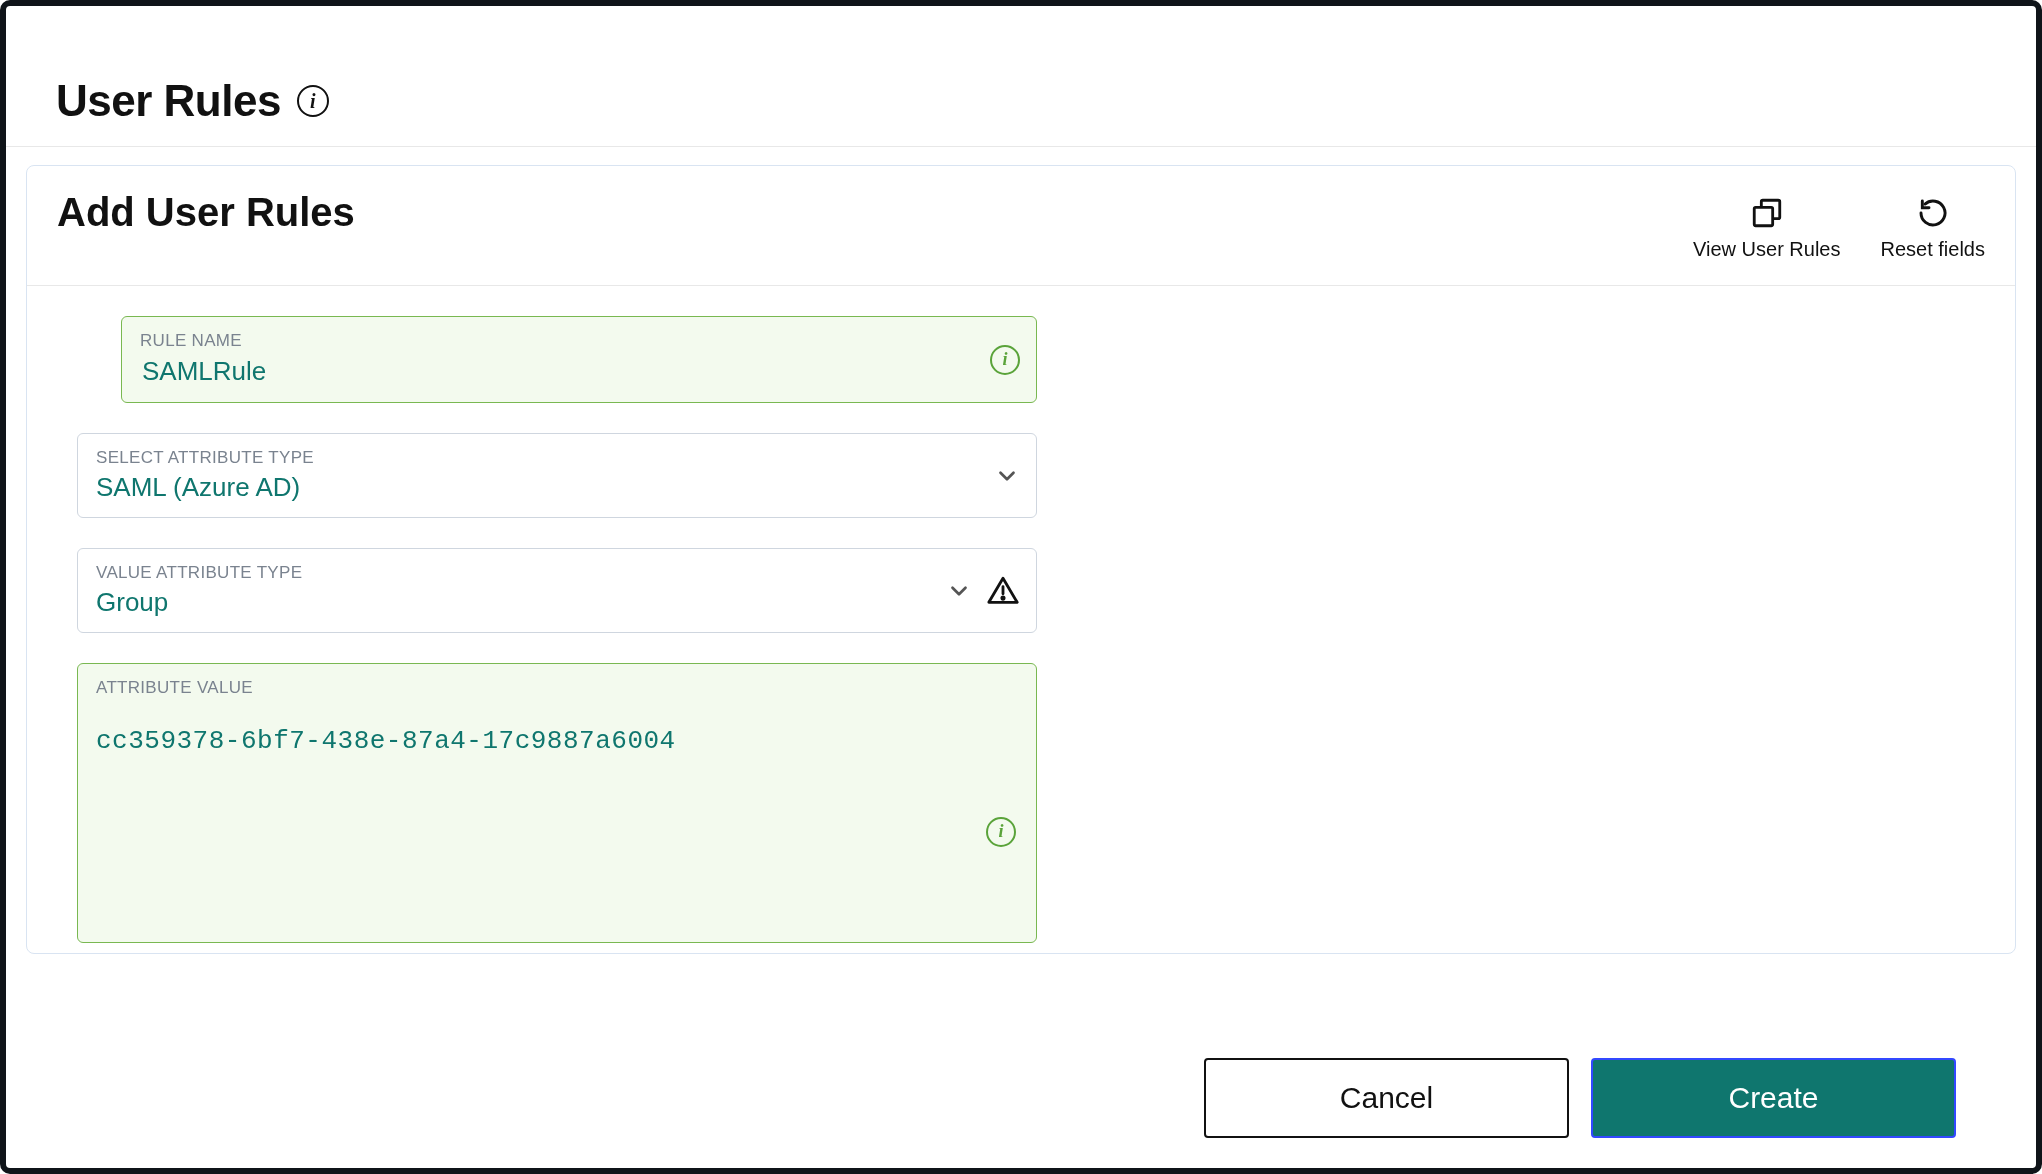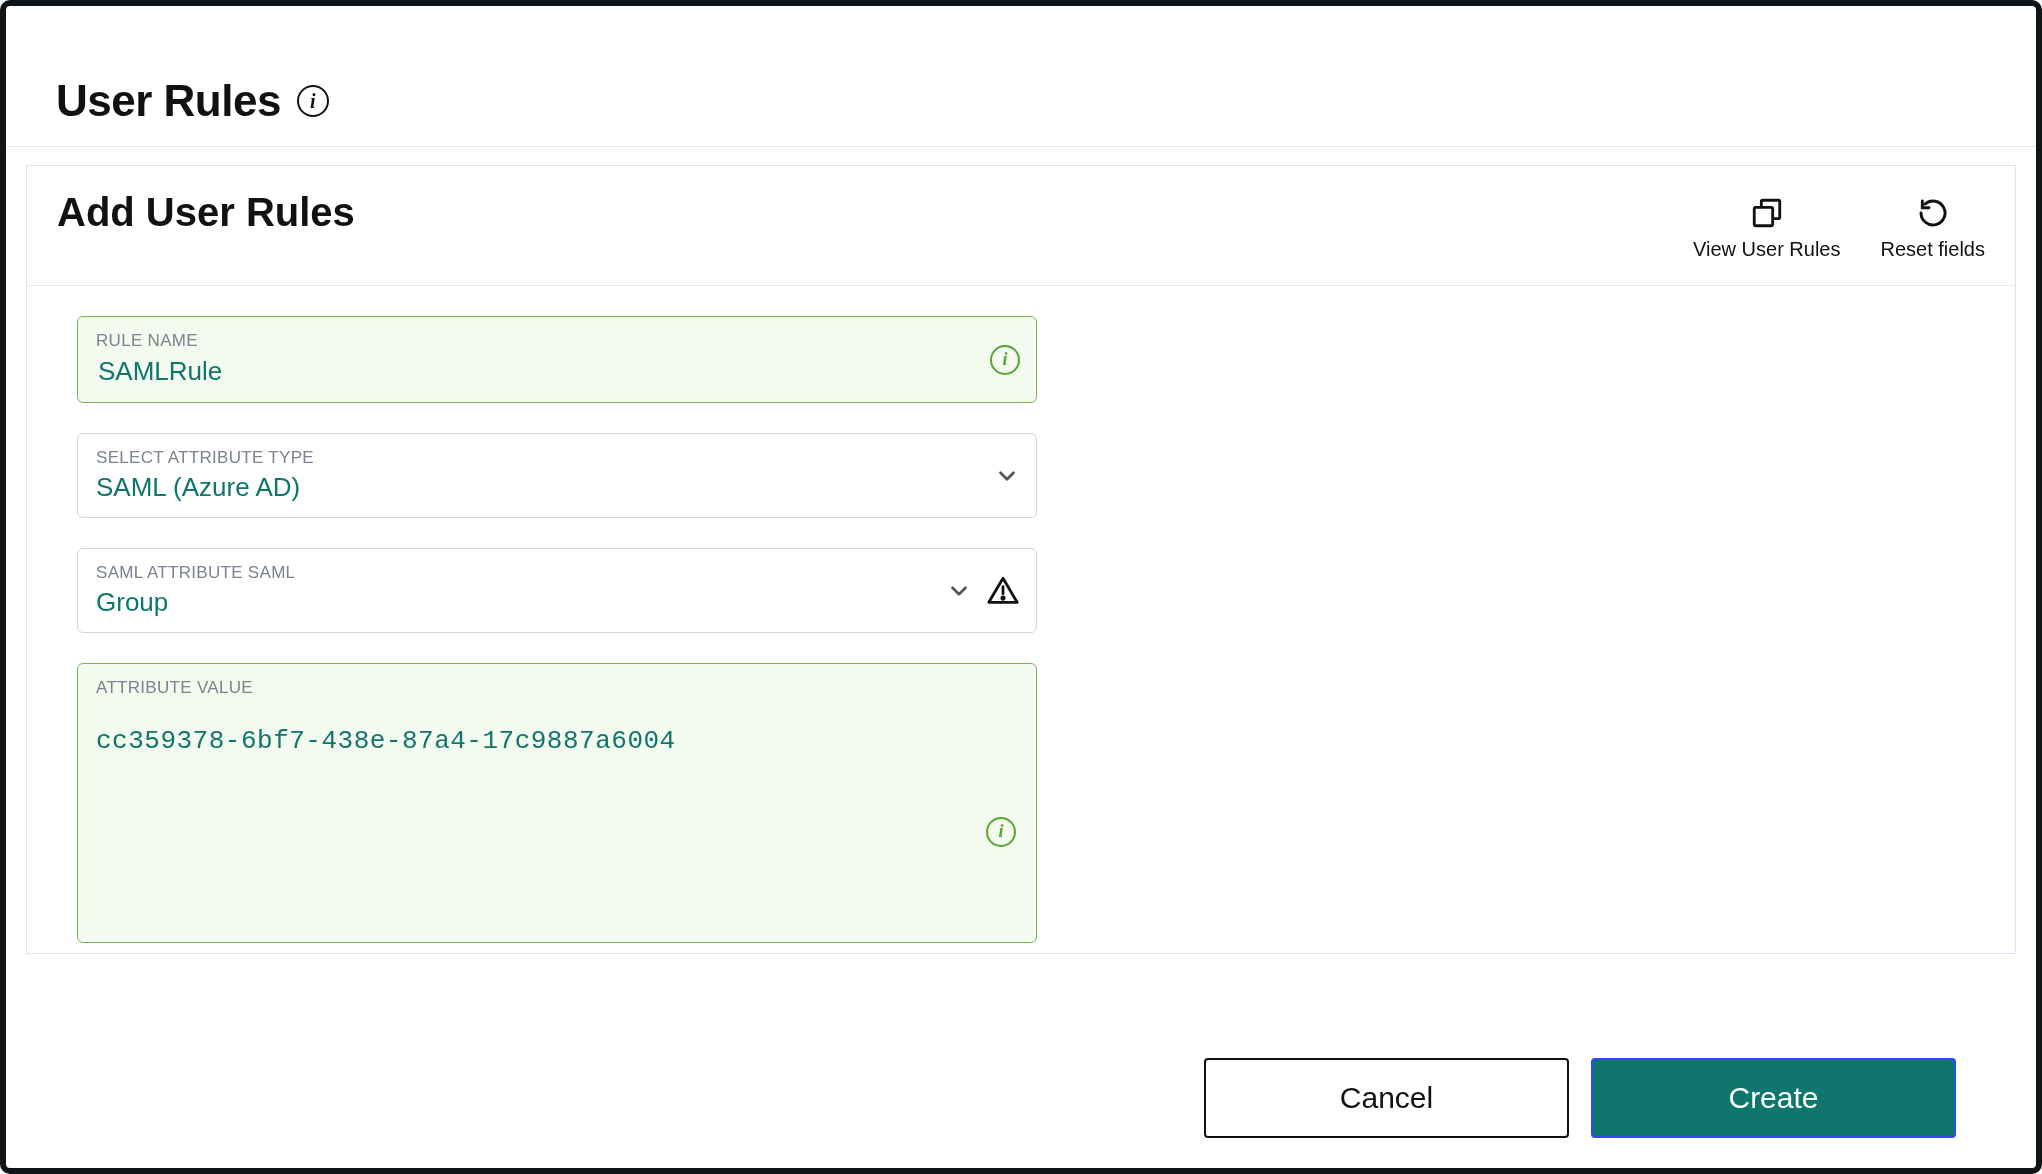--- a/index.html
+++ b/index.html
@@ -40,21 +40,21 @@
     align-items: center;
     justify-content: center;
     font-family: Georgia, serif;
     font-weight: bold;
     font-size: 20px;
     font-style: italic;
   }
   .panel {
     margin: 18px 20px 0 20px;
     border: 1px solid #d9e4f2;
-    border-radius: 0;
+    border-radius: 8px;
     background: #fff;
   }
   .panel-header {
     display: flex;
     align-items: flex-start;
     justify-content: space-between;
     padding: 24px 30px 24px 30px;
     border-bottom: 1px solid #e8e8e8;
   }
   .panel-header h2 {
@@ -91,20 +91,21 @@
     position: relative;
     border: 1.5px solid #cfd6df;
     border-radius: 6px;
     padding: 14px 70px 14px 18px;
     margin-bottom: 30px;
     background: #fff;
   }
   .field.success {
     border-color: #79b851;
     background: #f3faee;
+    margin-left: 44px;
   }
   .field-label {
     font-size: 17px;
     letter-spacing: 0.3px;
     color: #7a838f;
     margin-bottom: 4px;
   }
   .field-value {
     font-size: 26px;
     color: #0f766e;
@@ -241,21 +242,21 @@
         <div class="right-icons">
           <span class="chevron">
             <svg viewBox="0 0 24 24" fill="none" stroke="#555" stroke-width="2.5" stroke-linecap="round" stroke-linejoin="round">
                 <polyline points="6 9 12 15 18 9"></polyline>
               </svg>
           </span>
         </div>
       </div>
 
       <div class="field">
-        <div class="field-label">SAML ATTRIBUTE SAML</div>
+        <div class="field-label">VALUE ATTRIBUTE TYPE</div>
         <div class="field-value">Group</div>
         <div class="right-icons">
           <span class="chevron">
             <svg viewBox="0 0 24 24" fill="none" stroke="#555" stroke-width="2.5" stroke-linecap="round" stroke-linejoin="round">
                 <polyline points="6 9 12 15 18 9"></polyline>
               </svg>
           </span>
           <span class="warning">
             <svg viewBox="0 0 24 24" fill="none" stroke="#111" stroke-width="2" stroke-linejoin="round" stroke-linecap="round">
               <path d="M12 3 L22 20 H2 Z"></path>

